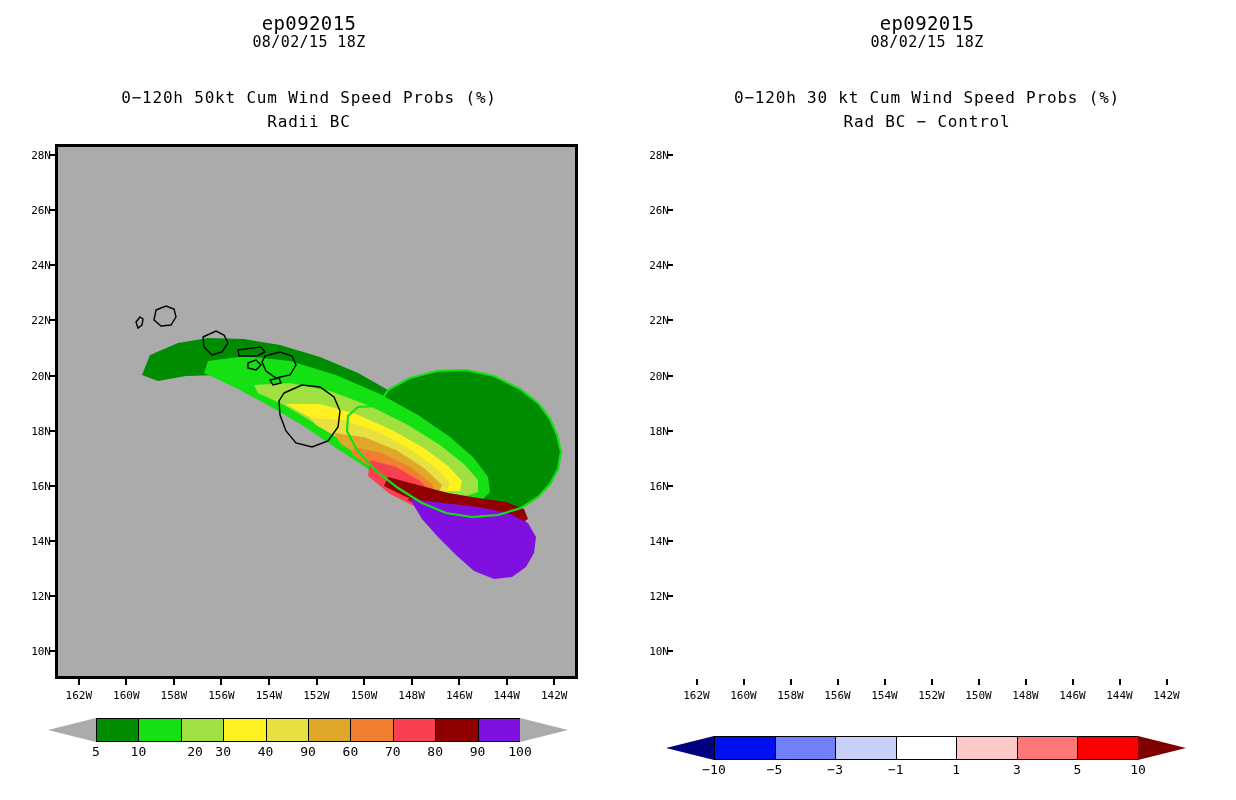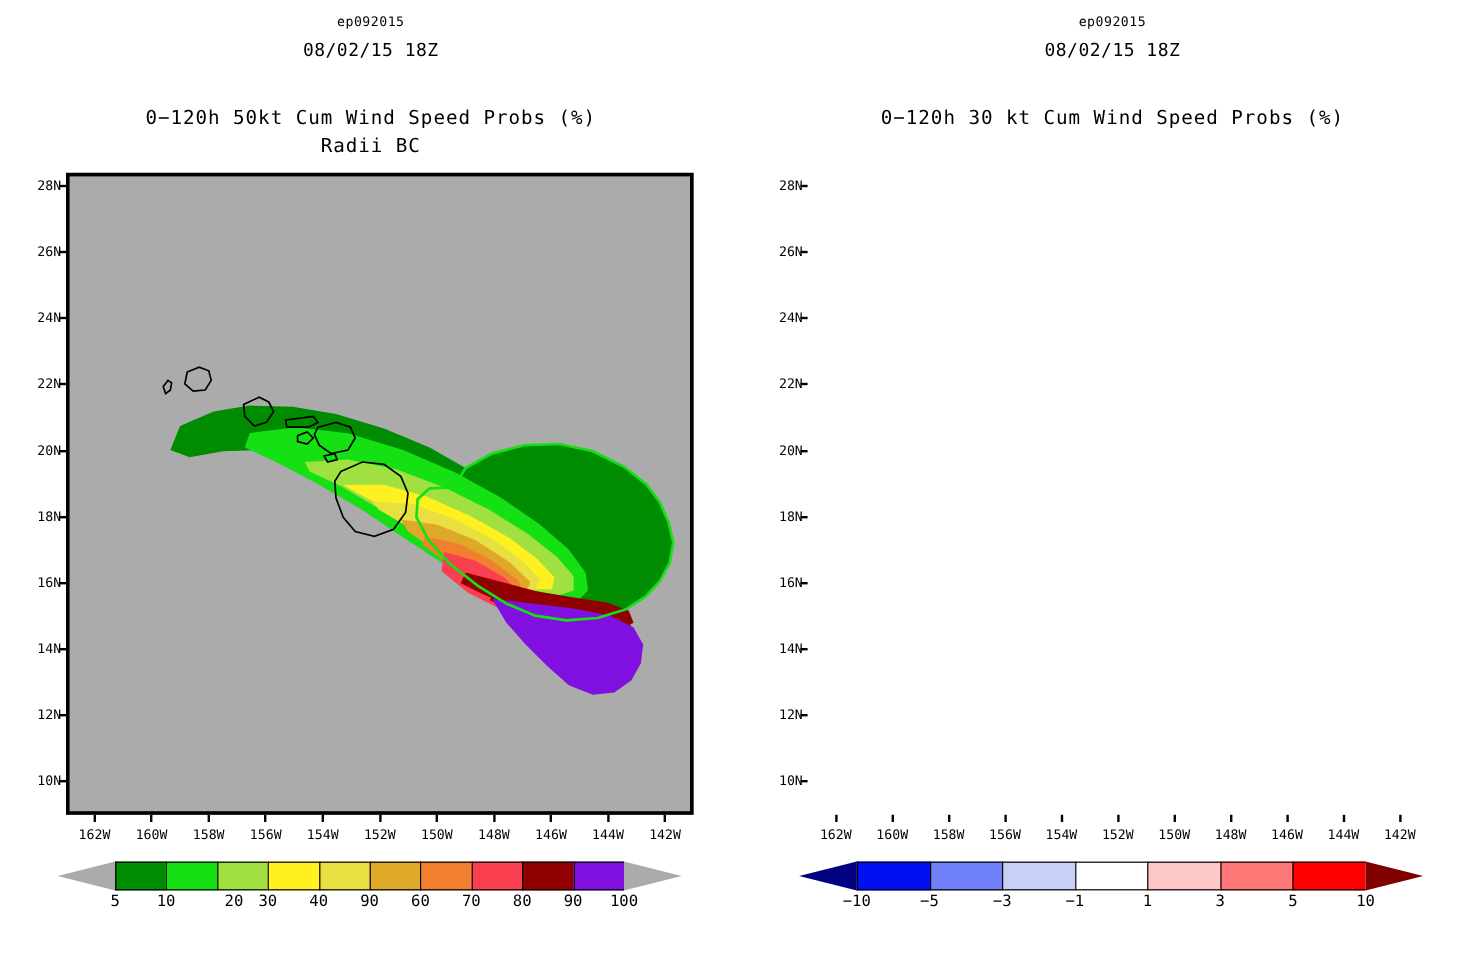--- a/index.html
+++ b/index.html
@@ -5,21 +5,21 @@
   html,body{margin:0;padding:0;background:#fff;}
   body{width:1236px;height:800px;overflow:hidden;
        font-family:"DejaVu Sans Mono","Liberation Mono",monospace;}
   .stage{position:relative;width:1236px;height:800px;}
 
   .panel{position:absolute;top:0;height:800px;width:618px;}
   .panel-left{left:0;}
   .panel-right{left:618px;}
 
   .titleblock{position:absolute;left:0;width:618px;text-align:center;color:#000;}
-  .t-id{top:12px;font-size:11px;letter-spacing:.4px;}
+  .t-id{top:12px;font-size:19px;letter-spacing:.4px;}
   .t-date{top:33px;font-size:15px;letter-spacing:.4px;}
   .t-main{top:88px;font-size:16px;letter-spacing:.8px;}
   .t-sub{top:112px;font-size:16px;letter-spacing:.8px;}
 
   .plotbox{position:absolute;border:3px solid #000;box-sizing:border-box;overflow:hidden;}
   .plot-left{left:55px;top:144px;width:523px;height:535px;background:#ababab;}
 
   .ylabels,.xlabels{position:absolute;}
   .ytick{position:absolute;right:0;transform:translateY(-50%);
          font-size:11px;color:#000;white-space:nowrap;}
@@ -157,20 +157,21 @@
         <div class="lbl" style="left: 387.2px;">80</div>
         <div class="lbl" style="left: 429.6px;">90</div>
         <div class="lbl" style="left: 472px;">100</div>
       </div>
   </div>
 
   <div class="panel panel-right">
     <div class="titleblock t-id">ep092015</div>
     <div class="titleblock t-date">08/02/15  18Z</div>
     <div class="titleblock t-main">0−120h 30 kt Cum Wind Speed Probs (%)</div>
+    <div class="titleblock t-sub">Rad BC − Control</div>
 
     <div class="ylabels">
         <div class="ytick" style="left: 21px; width: 30px; text-align: right; top: 155.031px;">28N</div>
         <div class="ytickmark" style="left: 49px; top: 155.031px;"></div>
         <div class="ytick" style="left: 21px; width: 30px; text-align: right; top: 210.186px;">26N</div>
         <div class="ytickmark" style="left: 49px; top: 210.186px;"></div>
         <div class="ytick" style="left: 21px; width: 30px; text-align: right; top: 265.34px;">24N</div>
         <div class="ytickmark" style="left: 49px; top: 265.34px;"></div>
         <div class="ytick" style="left: 21px; width: 30px; text-align: right; top: 320.495px;">22N</div>
         <div class="ytickmark" style="left: 49px; top: 320.495px;"></div>
@@ -205,21 +206,21 @@
         <div class="xtick" style="left: 407.5px; top: 689px;">148W</div>
         <div class="xtickmark" style="left: 407.5px; top: 679px;"></div>
         <div class="xtick" style="left: 454.5px; top: 689px;">146W</div>
         <div class="xtickmark" style="left: 454.5px; top: 679px;"></div>
         <div class="xtick" style="left: 501.5px; top: 689px;">144W</div>
         <div class="xtickmark" style="left: 501.5px; top: 679px;"></div>
         <div class="xtick" style="left: 548.5px; top: 689px;">142W</div>
         <div class="xtickmark" style="left: 548.5px; top: 679px;"></div>
       </div>
 
-    <div class="cbar" id="cbar-right" style="left:48px;top:718px;width:520px;">
+    <div class="cbar" id="cbar-right" style="left:48px;top:736px;width:520px;">
         <div class="arrowL" style="left: 0px; border-top: 12px solid transparent; border-bottom: 12px solid transparent; border-right: 48px solid rgb(0, 0, 128);"></div>
         <div class="seg" style="left: 48px; width: 60.5714px; background: rgb(0, 16, 240);"></div>
         <div class="seg" style="left: 108.571px; width: 60.5714px; background: rgb(112, 128, 248);"></div>
         <div class="seg" style="left: 169.143px; width: 60.5714px; background: rgb(200, 208, 248);"></div>
         <div class="seg" style="left: 229.714px; width: 60.5714px; background: rgb(255, 255, 255);"></div>
         <div class="seg" style="left: 290.286px; width: 60.5714px; background: rgb(255, 200, 200);"></div>
         <div class="seg" style="left: 350.857px; width: 60.5714px; background: rgb(255, 120, 120);"></div>
         <div class="seg" style="left: 411.429px; width: 60.5714px; background: rgb(255, 0, 0);"></div>
         <div class="arrowR" style="left: 472px; border-top: 12px solid transparent; border-bottom: 12px solid transparent; border-left: 48px solid rgb(128, 0, 0);"></div>
         <div class="lbl" style="left: 48px;">−10</div>

